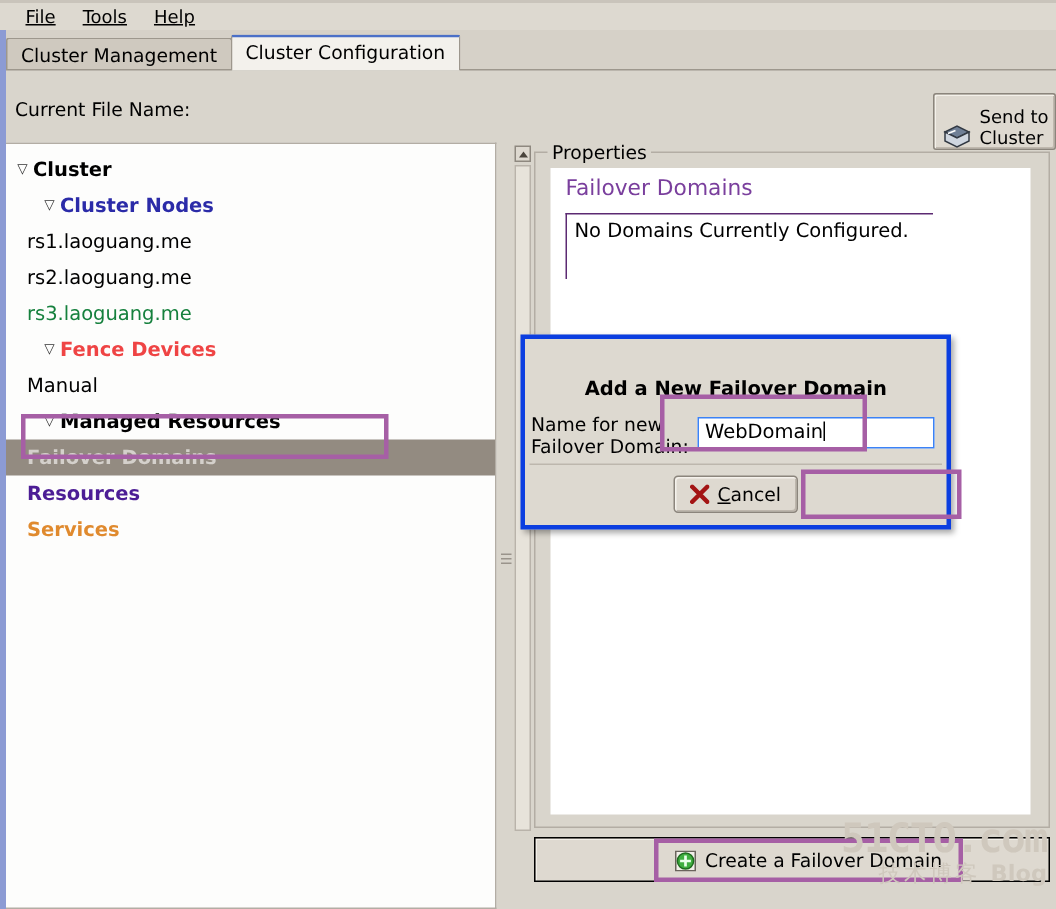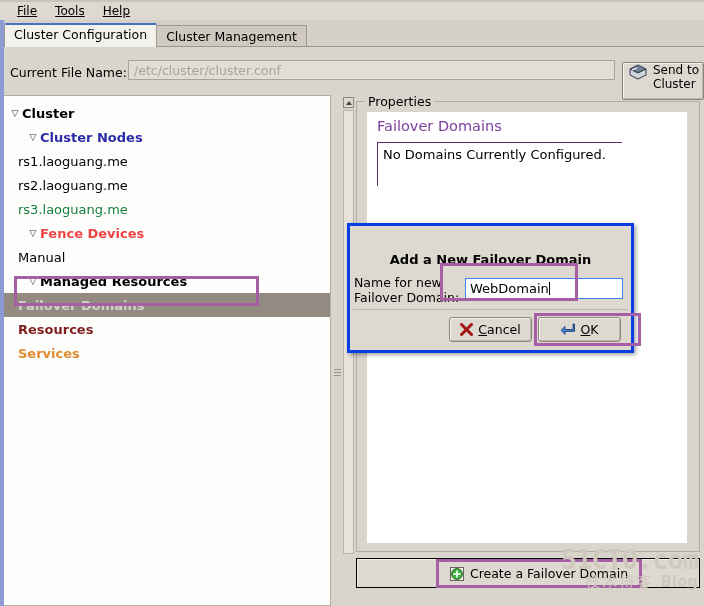--- a/index.html
+++ b/index.html
@@ -106,21 +106,21 @@
     box-sizing: border-box;
     overflow: hidden;
     white-space: nowrap;
   }
   .sendbtn {
     position: absolute; left: 618px; top: 5px; width: 82px; height: 38px;
     background: #ded9d0;
     border: 1px solid #8b857c;
     border-radius: 2px;
     box-shadow: inset 1px 1px 0 #f4f1ea, inset -1px -1px 0 #bfb8ae;
-    display: flex; align-items: flex-start; gap: 5px;
+    display: flex; align-items: flex-end; gap: 5px;
     padding-left: 5px;
     box-sizing: border-box;
     cursor: default;
   }
   .sendbtn .lbl {
     font-size: 12px; line-height: 14px;
   }
 
   
   .splitarea {
@@ -387,34 +387,33 @@
   <div class="top-stripe"></div>
   <div class="left-stripe"></div>
 
   <div class="menubar">
     <div class="mi"><u>File</u></div>
     <div class="mi"><u>Tools</u></div>
     <div class="mi"><u>Help</u></div>
   </div>
 
   <div class="tabstrip">
+    <div class="tab inactive">
+      <span>Cluster Management</span>
+    </div>
     <div class="tab active">
       <span>Cluster Configuration</span>
     </div>
-    <div class="tab inactive">
-      <span>Cluster Management</span>
-    </div>
     <div class="tab filler"></div>
   </div>
 
   <div class="panel">
 
     <div class="filerow">
       <div class="filelabel">Current File Name:</div>
-      <div class="fileinput">/etc/cluster/cluster.conf</div>
       <div class="sendbtn">
         <span>
           <svg width="20" height="17" viewBox="0 0 20 17">
             <path d="M2 6 L10 2 L18 6 L10 10 Z" fill="#6f7f96" stroke="#333a44" stroke-width="1"></path>
             <path d="M2 6 L2 12 L10 16 L18 12 L18 6 L10 10 Z" fill="#cfd6e0" stroke="#333a44" stroke-width="1"></path>
             <path d="M4 7 L9 5" stroke="#fff" stroke-width="1.2"></path>
           </svg>
         </span>
         <span class="lbl">
           <span>Send to</span><br>
@@ -458,21 +457,21 @@
             <div class="tnode lvl1">
               <span class="arrow">▽</span>
               <span class="lbl" style="color: rgb(0, 0, 0); font-weight: bold;">Managed Resources</span>
             </div>
             <div class="tnode lvl2 selrow">
               <span class="arrow"></span>
               <span class="lbl" style="color: rgb(212, 208, 203); font-weight: bold;">Failover Domains</span>
             </div>
             <div class="tnode lvl2">
               <span class="arrow"></span>
-              <span class="lbl" style="color: #7f1d1d; font-weight: bold;">Resources</span>
+              <span class="lbl" style="color: #4c1d95; font-weight: bold;">Resources</span>
             </div>
             <div class="tnode lvl2">
               <span class="arrow"></span>
               <span class="lbl" style="color: rgb(224, 138, 46); font-weight: bold;">Services</span>
             </div>
           </div>
       </div>
 
       <div class="splitter">
         <div class="grip">
@@ -539,28 +538,20 @@
 
       <div class="dlg-btnrow">
         <div class="dbtn cancel">
           <span>
             <svg width="13" height="13" viewBox="0 0 13 13">
               <path d="M1.5 1.5 L11.5 11.5 M11.5 1.5 L1.5 11.5" stroke="#a31414" stroke-width="3" stroke-linecap="round"></path>
             </svg>
           </span>
           <span><u>C</u><span>ancel</span></span>
         </div>
-        <div class="dbtn ok">
-          <span>
-            <svg width="15" height="13" viewBox="0 0 15 13">
-              <path d="M13 1 L13 6.5 L5 6.5 L5 3.5 L1 7.4 L5 11.3 L5 8.4 L14.5 8.4 L14.5 1 Z" fill="#4a7fd0" stroke="#1c3f78" stroke-width="0.9"></path>
-            </svg>
-          </span>
-          <span><u>O</u><span>K</span></span>
-        </div>
         <div class="hl-ok"></div>
       </div>
     </div>
   </div>
 
   <div class="annot" id="annot-tree"></div>
   <div class="annot" id="annot-input"></div>
 
 </div>
 

